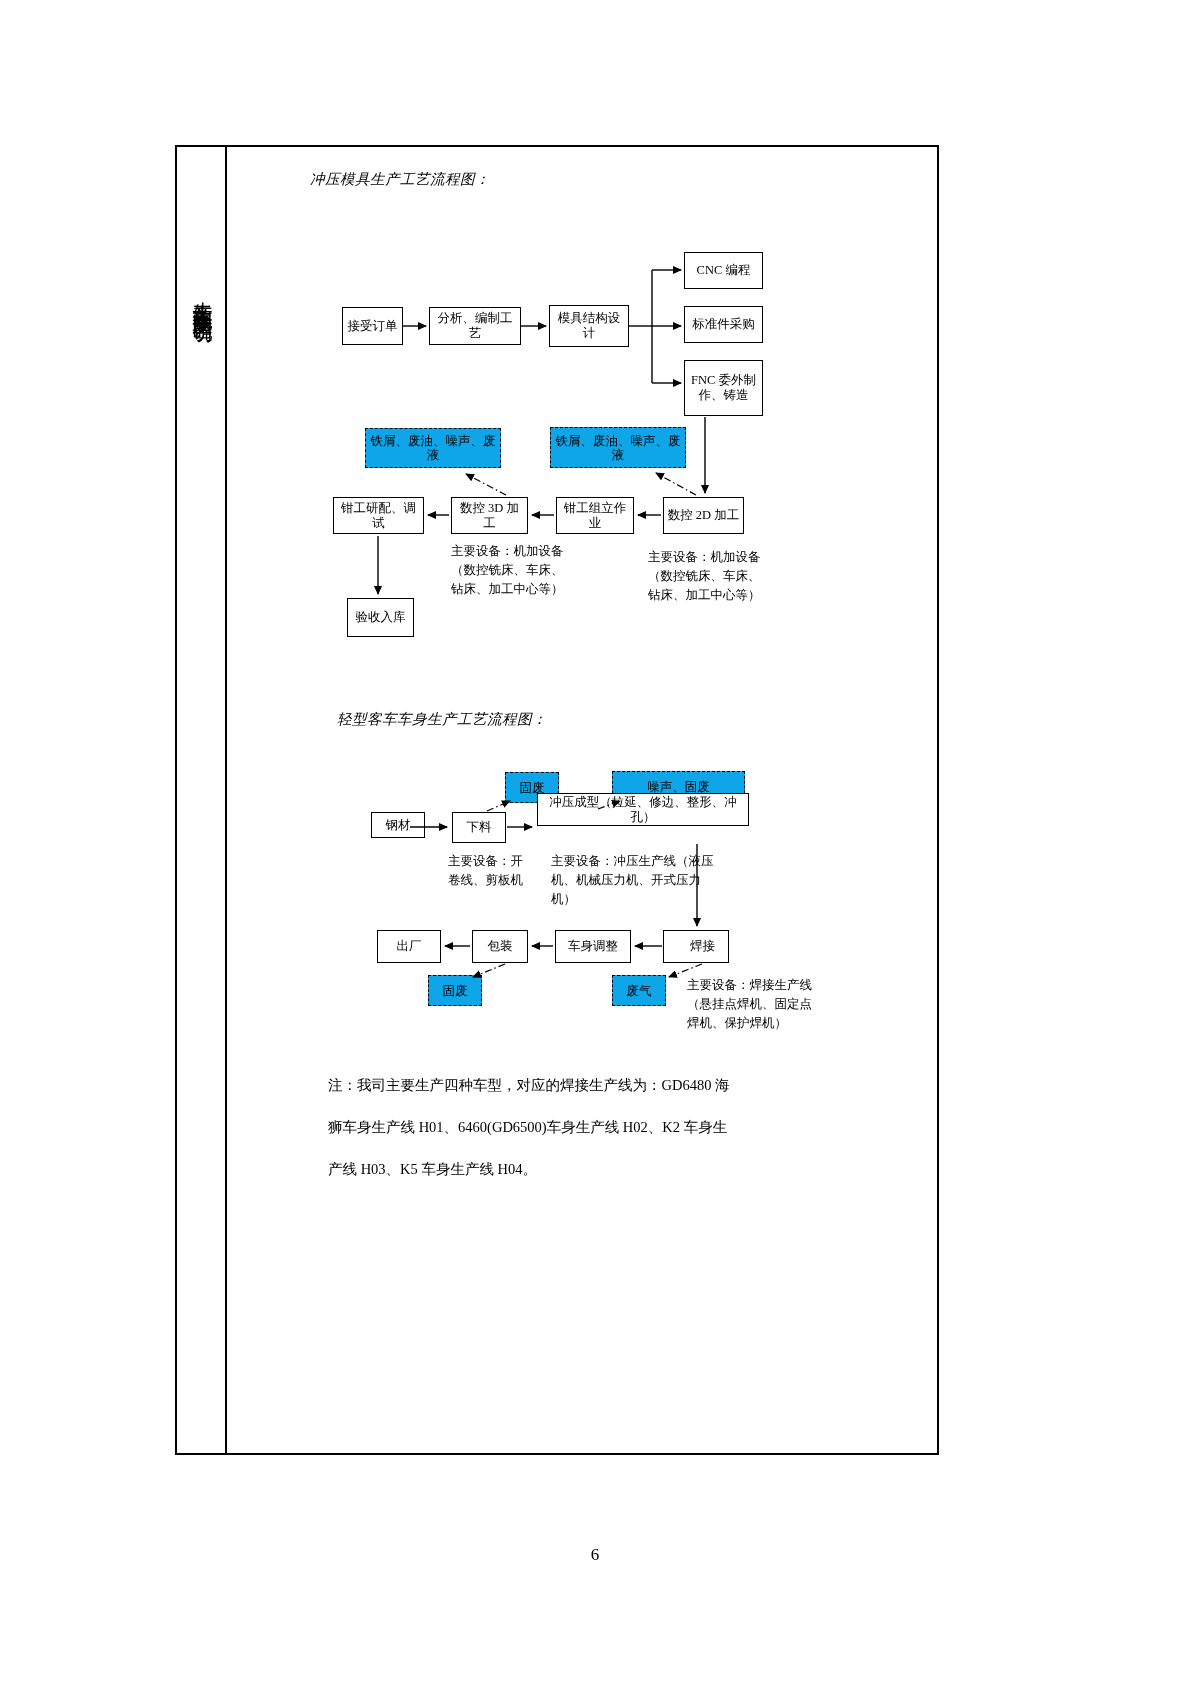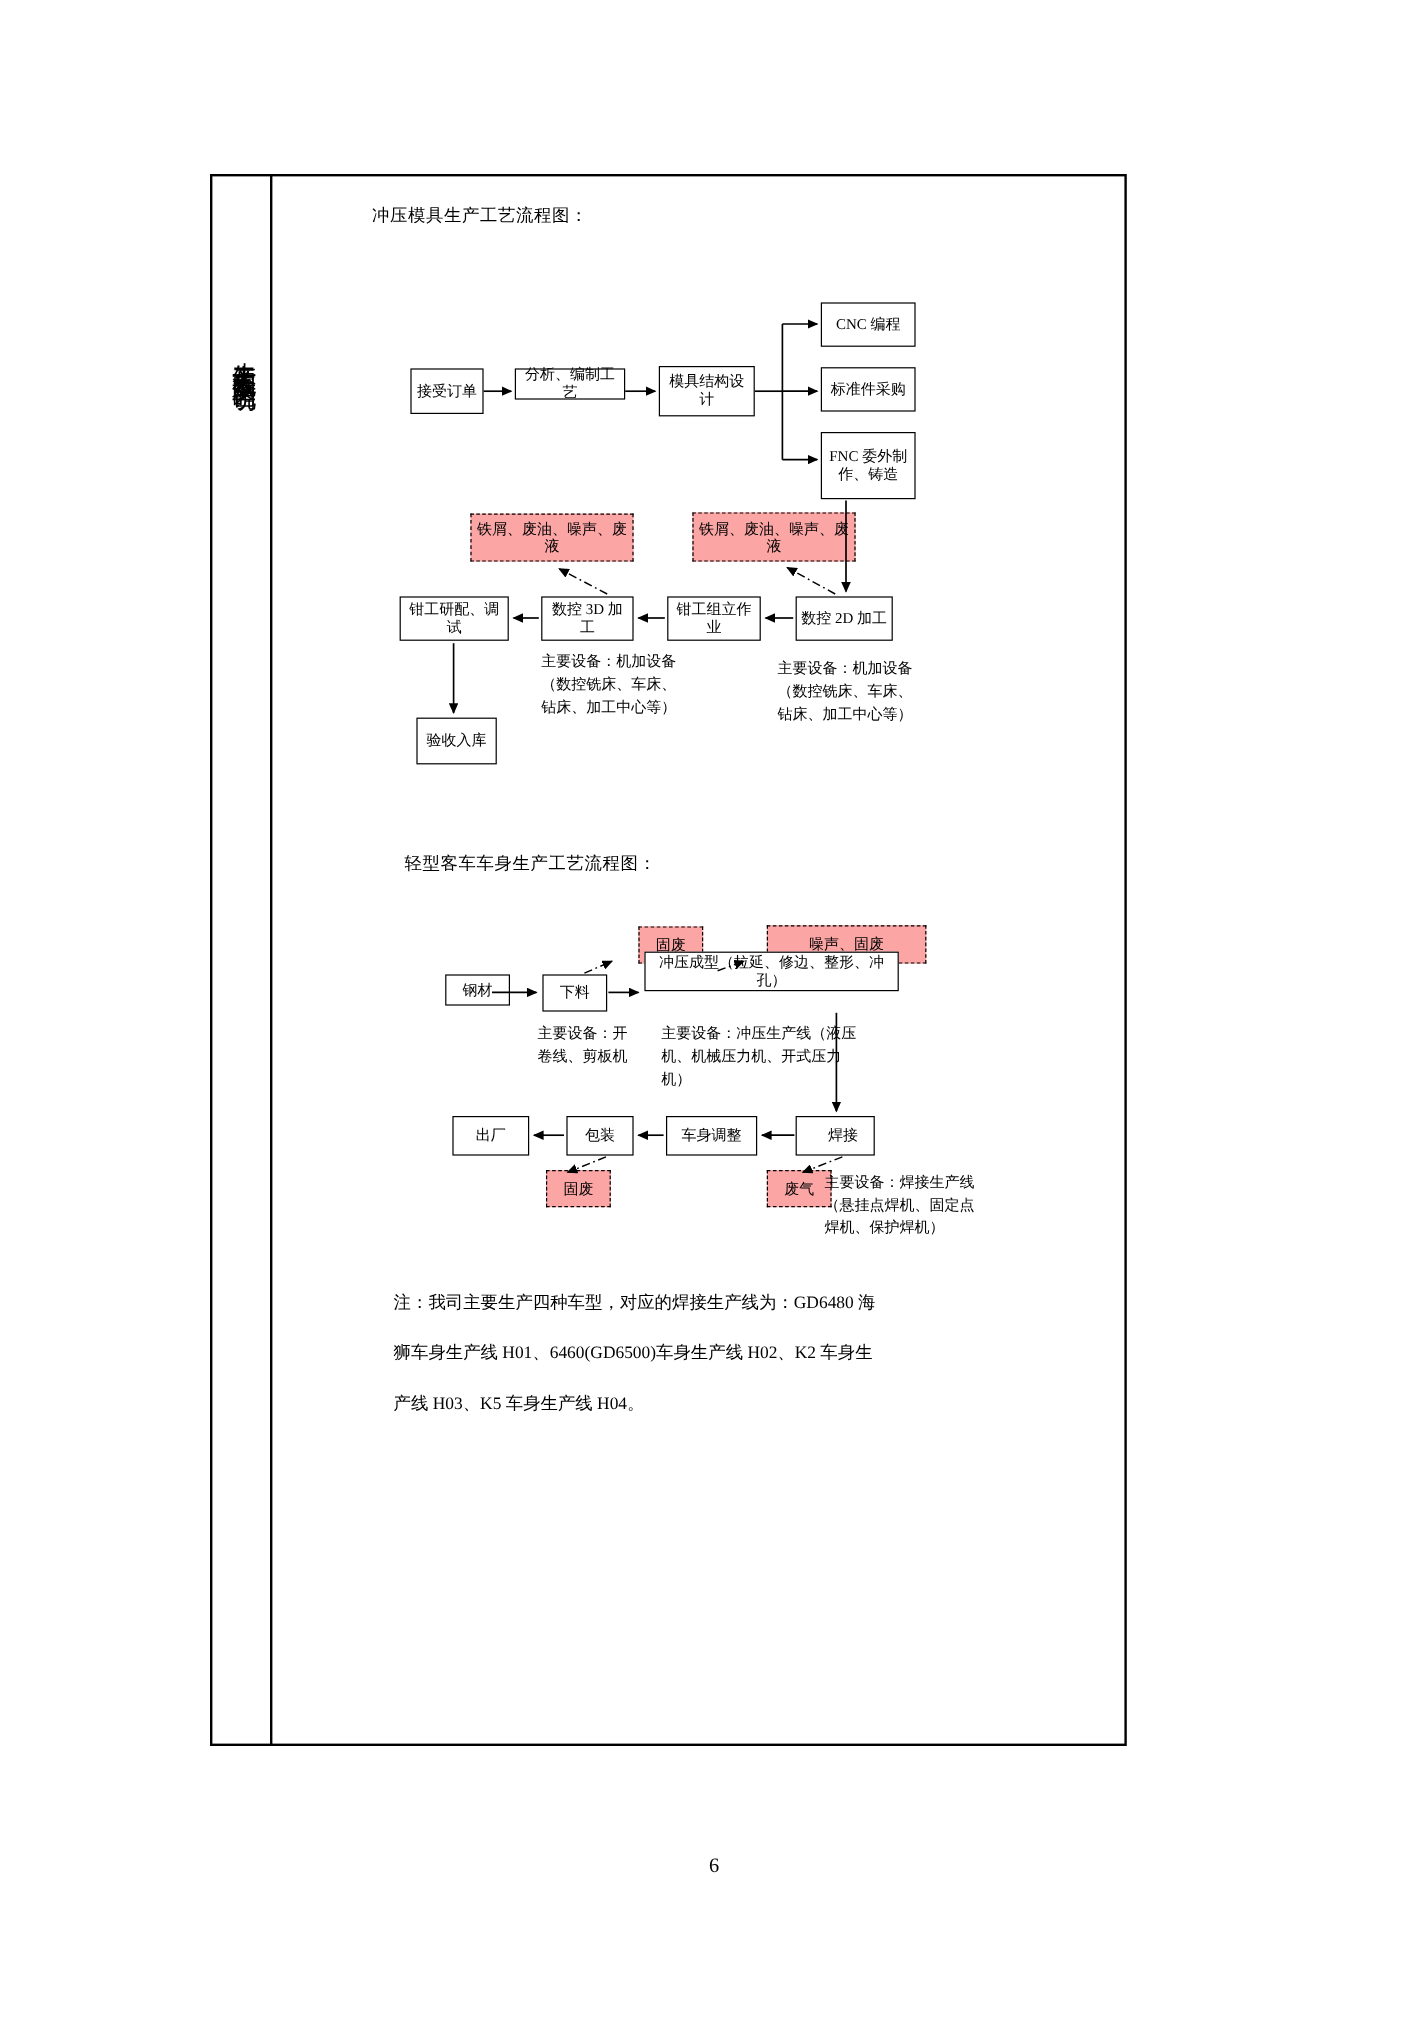--- a/index.html
+++ b/index.html
@@ -1,43 +1,43 @@
 <!DOCTYPE html>
 <html><head>
 <meta charset="utf-8">
 <style>
   html,body{margin:0;padding:0;background:#fff;}
   .page{
     position:relative;width:1190px;height:1683px;background:#ffffff;
     font-family:"Liberation Serif",serif;color:#000;overflow:hidden;
   }
-  .abs{position:absolute;}
+  .abs{position:absolute;font-style:italic;}
   
   .tframe{position:absolute;left:175px;top:145px;width:764px;height:1310px;border:2px solid #000;box-sizing:border-box;}
   .tdivider{position:absolute;left:225px;top:145px;width:2px;height:1310px;background:#000;}
   
   .vtitle{
     position:absolute;left:181px;top:153px;width:44px;height:290px;
     writing-mode:vertical-lr;text-orientation:upright;
     font-size:20px;line-height:44px;letter-spacing:2px;text-align:left;
     display:flex;justify-content:center;
   }
   
   .fctitle{position:absolute;font-size:14.5px;letter-spacing:0.5px;}
   
   .fbox{
     position:absolute;border:1.5px solid #000;background:#fff;box-sizing:border-box;
     display:flex;align-items:center;justify-content:center;text-align:center;
     font-size:12.5px;line-height:15px;padding:1px 2px;
   }
   
   .dbox{
-    position:absolute;border:1.2px dashed #000;background:#fca5a5;box-sizing:border-box;
+    position:absolute;border:1.2px dashed #000;background:#0ea5e9;box-sizing:border-box;
     display:flex;align-items:center;justify-content:center;text-align:center;
-    font-size:12.5px;line-height:14px;padding:1px 2px;margin-left:27px;
+    font-size:12.5px;line-height:14px;padding:1px 2px;
   }
   
   .ann{position:absolute;font-size:12.5px;line-height:19px;text-align:left;}
   .connectors{position:absolute;left:0;top:0;pointer-events:none;}
   
   .noteline{position:absolute;font-size:14.5px;white-space:nowrap;}
   
   .bodytext{
     position:absolute;left:236px;top:1194px;width:700px;
     font-size:20px;line-height:32.6px;text-align:justify;
@@ -51,21 +51,21 @@
 <div class="page">
 
   <div class="tframe"></div>
   <div class="tdivider"></div>
 
   <div class="vtitle">生产工艺流程图及工艺说明</div>
 
   <div class="fctitle abs" style="left:310px;top:170px;">冲压模具生产工艺流程图：</div>
 
   <div class="fbox" style="left:342px;top:307px;width:61px;height:38px;">接受订单</div>
-  <div class="fbox" style="left:429px;top:307px;width:92px;height:26px;">分析、编制工艺</div>
+  <div class="fbox" style="left:429px;top:307px;width:92px;height:38px;">分析、编制工艺</div>
   <div class="fbox" style="left:549px;top:305px;width:80px;height:42px;">模具结构设计</div>
   <div class="fbox" style="left:684px;top:252px;width:79px;height:37px;">CNC 编程</div>
   <div class="fbox" style="left:684px;top:306px;width:79px;height:37px;">标准件采购</div>
   <div class="fbox" style="left:684px;top:360px;width:79px;height:56px;">FNC 委外制作、铸造</div>
 
   <div class="dbox" style="left:365px;top:428px;width:136px;height:40px;">铁屑、废油、噪声、废液</div>
   <div class="dbox" style="left:550px;top:427px;width:136px;height:41px;">铁屑、废油、噪声、废液</div>
 
   <div class="fbox" style="left:333px;top:497px;width:91px;height:37px;">钳工研配、调试</div>
   <div class="fbox" style="left:451px;top:497px;width:77px;height:37px;">数控 3D 加工</div>

